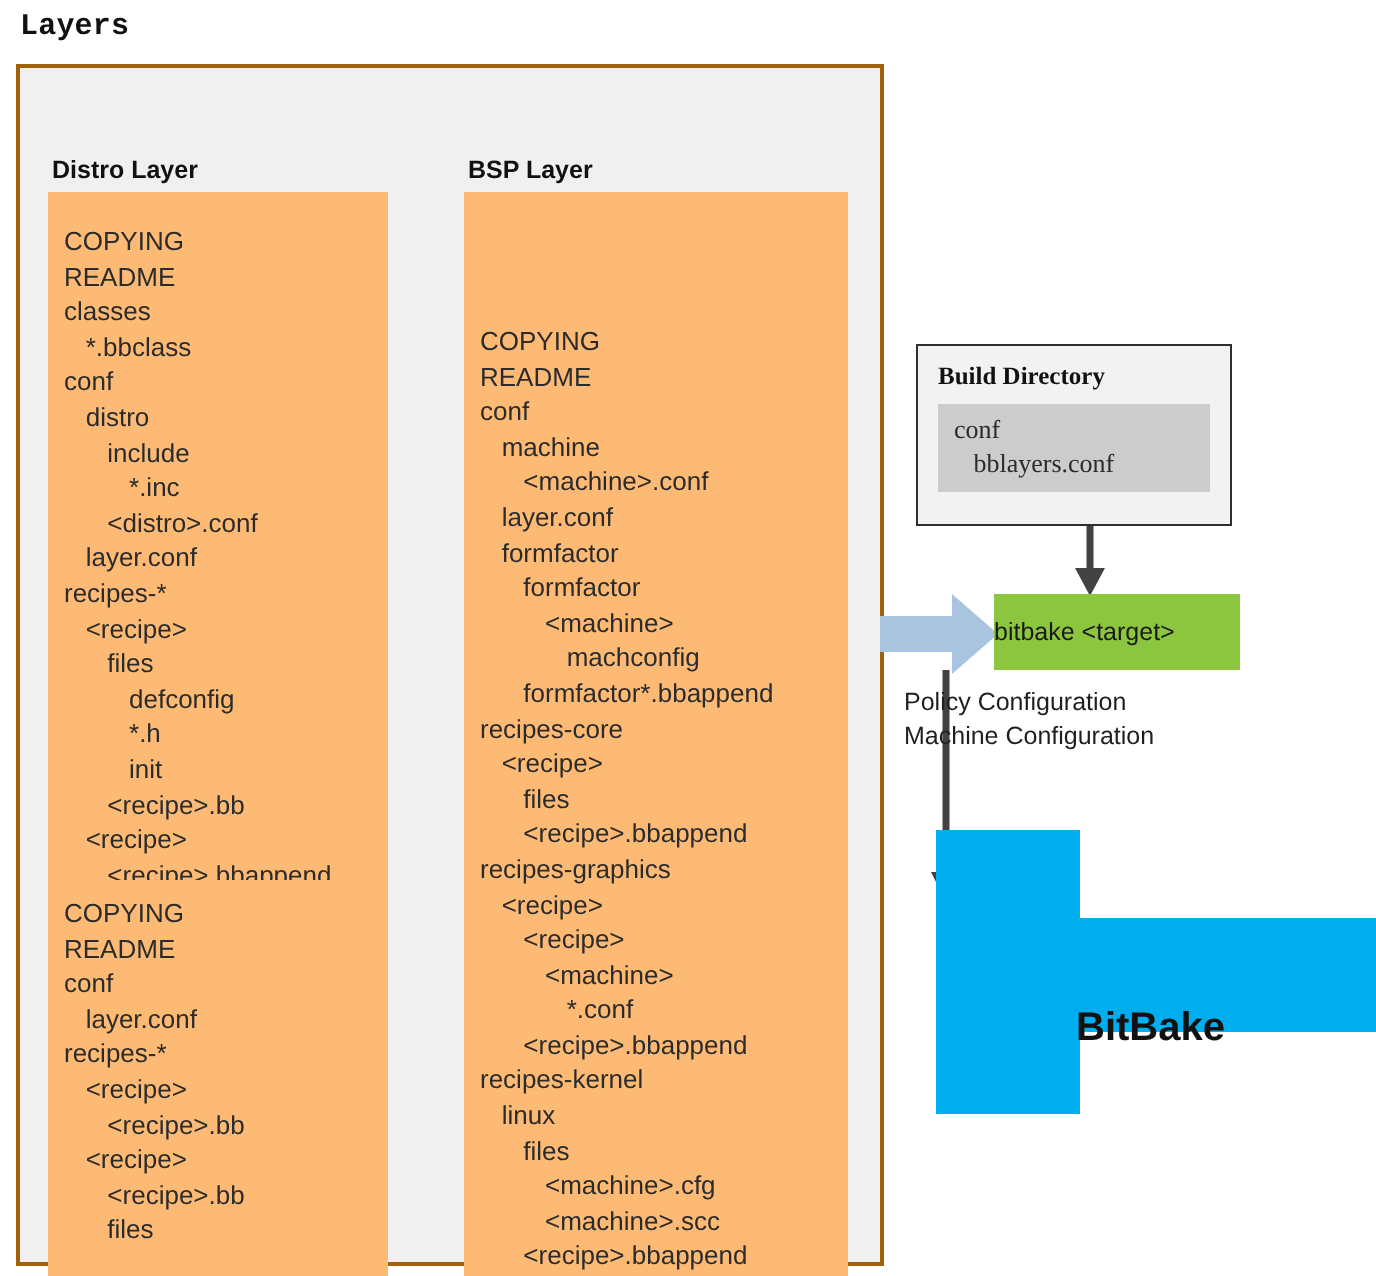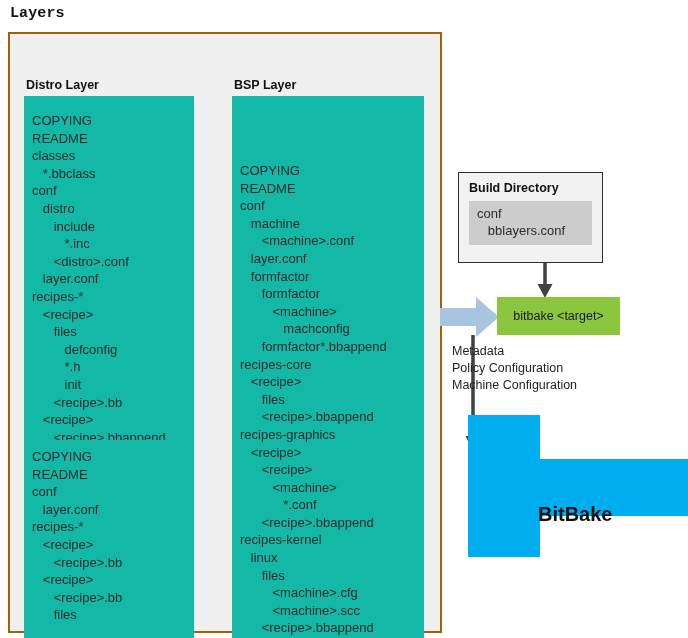--- a/index.html
+++ b/index.html
@@ -43,21 +43,21 @@
   
   .layer-card { position: absolute; }
   .layer-title {
     font-size: 12.5px;
     font-weight: bold;
     color: #111111;
     margin: 0 0 4px 2px;
     white-space: nowrap;
   }
   .layer-body {
-    background: #14b8a6;
+    background: #fdba74;
     box-sizing: border-box;
     padding: 6px 8px;
     font-size: 13px;
     line-height: 17.6px;
     color: #2b2b2b;
     overflow: hidden;
   }
   .tree-line { white-space: pre; }
 
   #distro-layer   { left: 14px;  top: 44px;  width: 170px; }
@@ -67,26 +67,27 @@
   #software-layer .layer-body { width: 170px; height: 213px; padding-top: 8px; }
 
   #bsp-layer      { left: 222px; top: 44px;  width: 192px; }
   #bsp-layer      .layer-body { width: 192px; height: 575px; padding-top: 66px; }
 
   
   #build-directory {
     position: absolute;
     left: 458px;
     top: 172px;
-    width: 145px;
+    width: 158px;
     height: 91px;
     border: 1.5px solid #2f2f2f;
     background: #f2f2f2;
     box-sizing: border-box;
     padding: 8px 10px;
+    font-family: Liberation Serif, serif;
   }
   #build-directory .bd-title {
     font-size: 12.5px;
     font-weight: bold;
     color: #111111;
     margin-bottom: 6px;
   }
   #build-directory .bd-body {
     background: #cccccc;
     padding: 4px 8px 6px 8px;
@@ -98,21 +99,21 @@
   
   #bitbake-command {
     position: absolute;
     left: 497px;
     top: 297px;
     width: 123px;
     height: 38px;
     background: #8CC63F;
     display: flex;
     align-items: center;
-    justify-content: center;
+    justify-content: flex-start;
     font-size: 12.5px;
     color: #1a1a1a;
     box-sizing: border-box;
   }
 
   
   #metadata-caption {
     position: absolute;
     left: 452px;
     top: 343px;
@@ -252,21 +253,20 @@
 
 <svg class="connector" id="arrow-layers-to-bitbake" viewBox="0 0 60 42">
   <polygon points="0,12 36,12 36,1 59,21 36,41 36,30 0,30" fill="#A8C4DE"></polygon>
 </svg>
 
 <div id="bitbake-command">
   <span>bitbake &lt;target&gt;</span>
 </div>
 
 <div id="metadata-caption">
-    <div>Metadata</div>
     <div>Policy Configuration</div>
     <div>Machine Configuration</div>
   </div>
 
 <div id="bitbake-engine">
   <div class="blue-tall"></div>
   <div class="blue-wide"></div>
 </div>
 <div id="bitbake-engine-label">BitBake</div>
 

